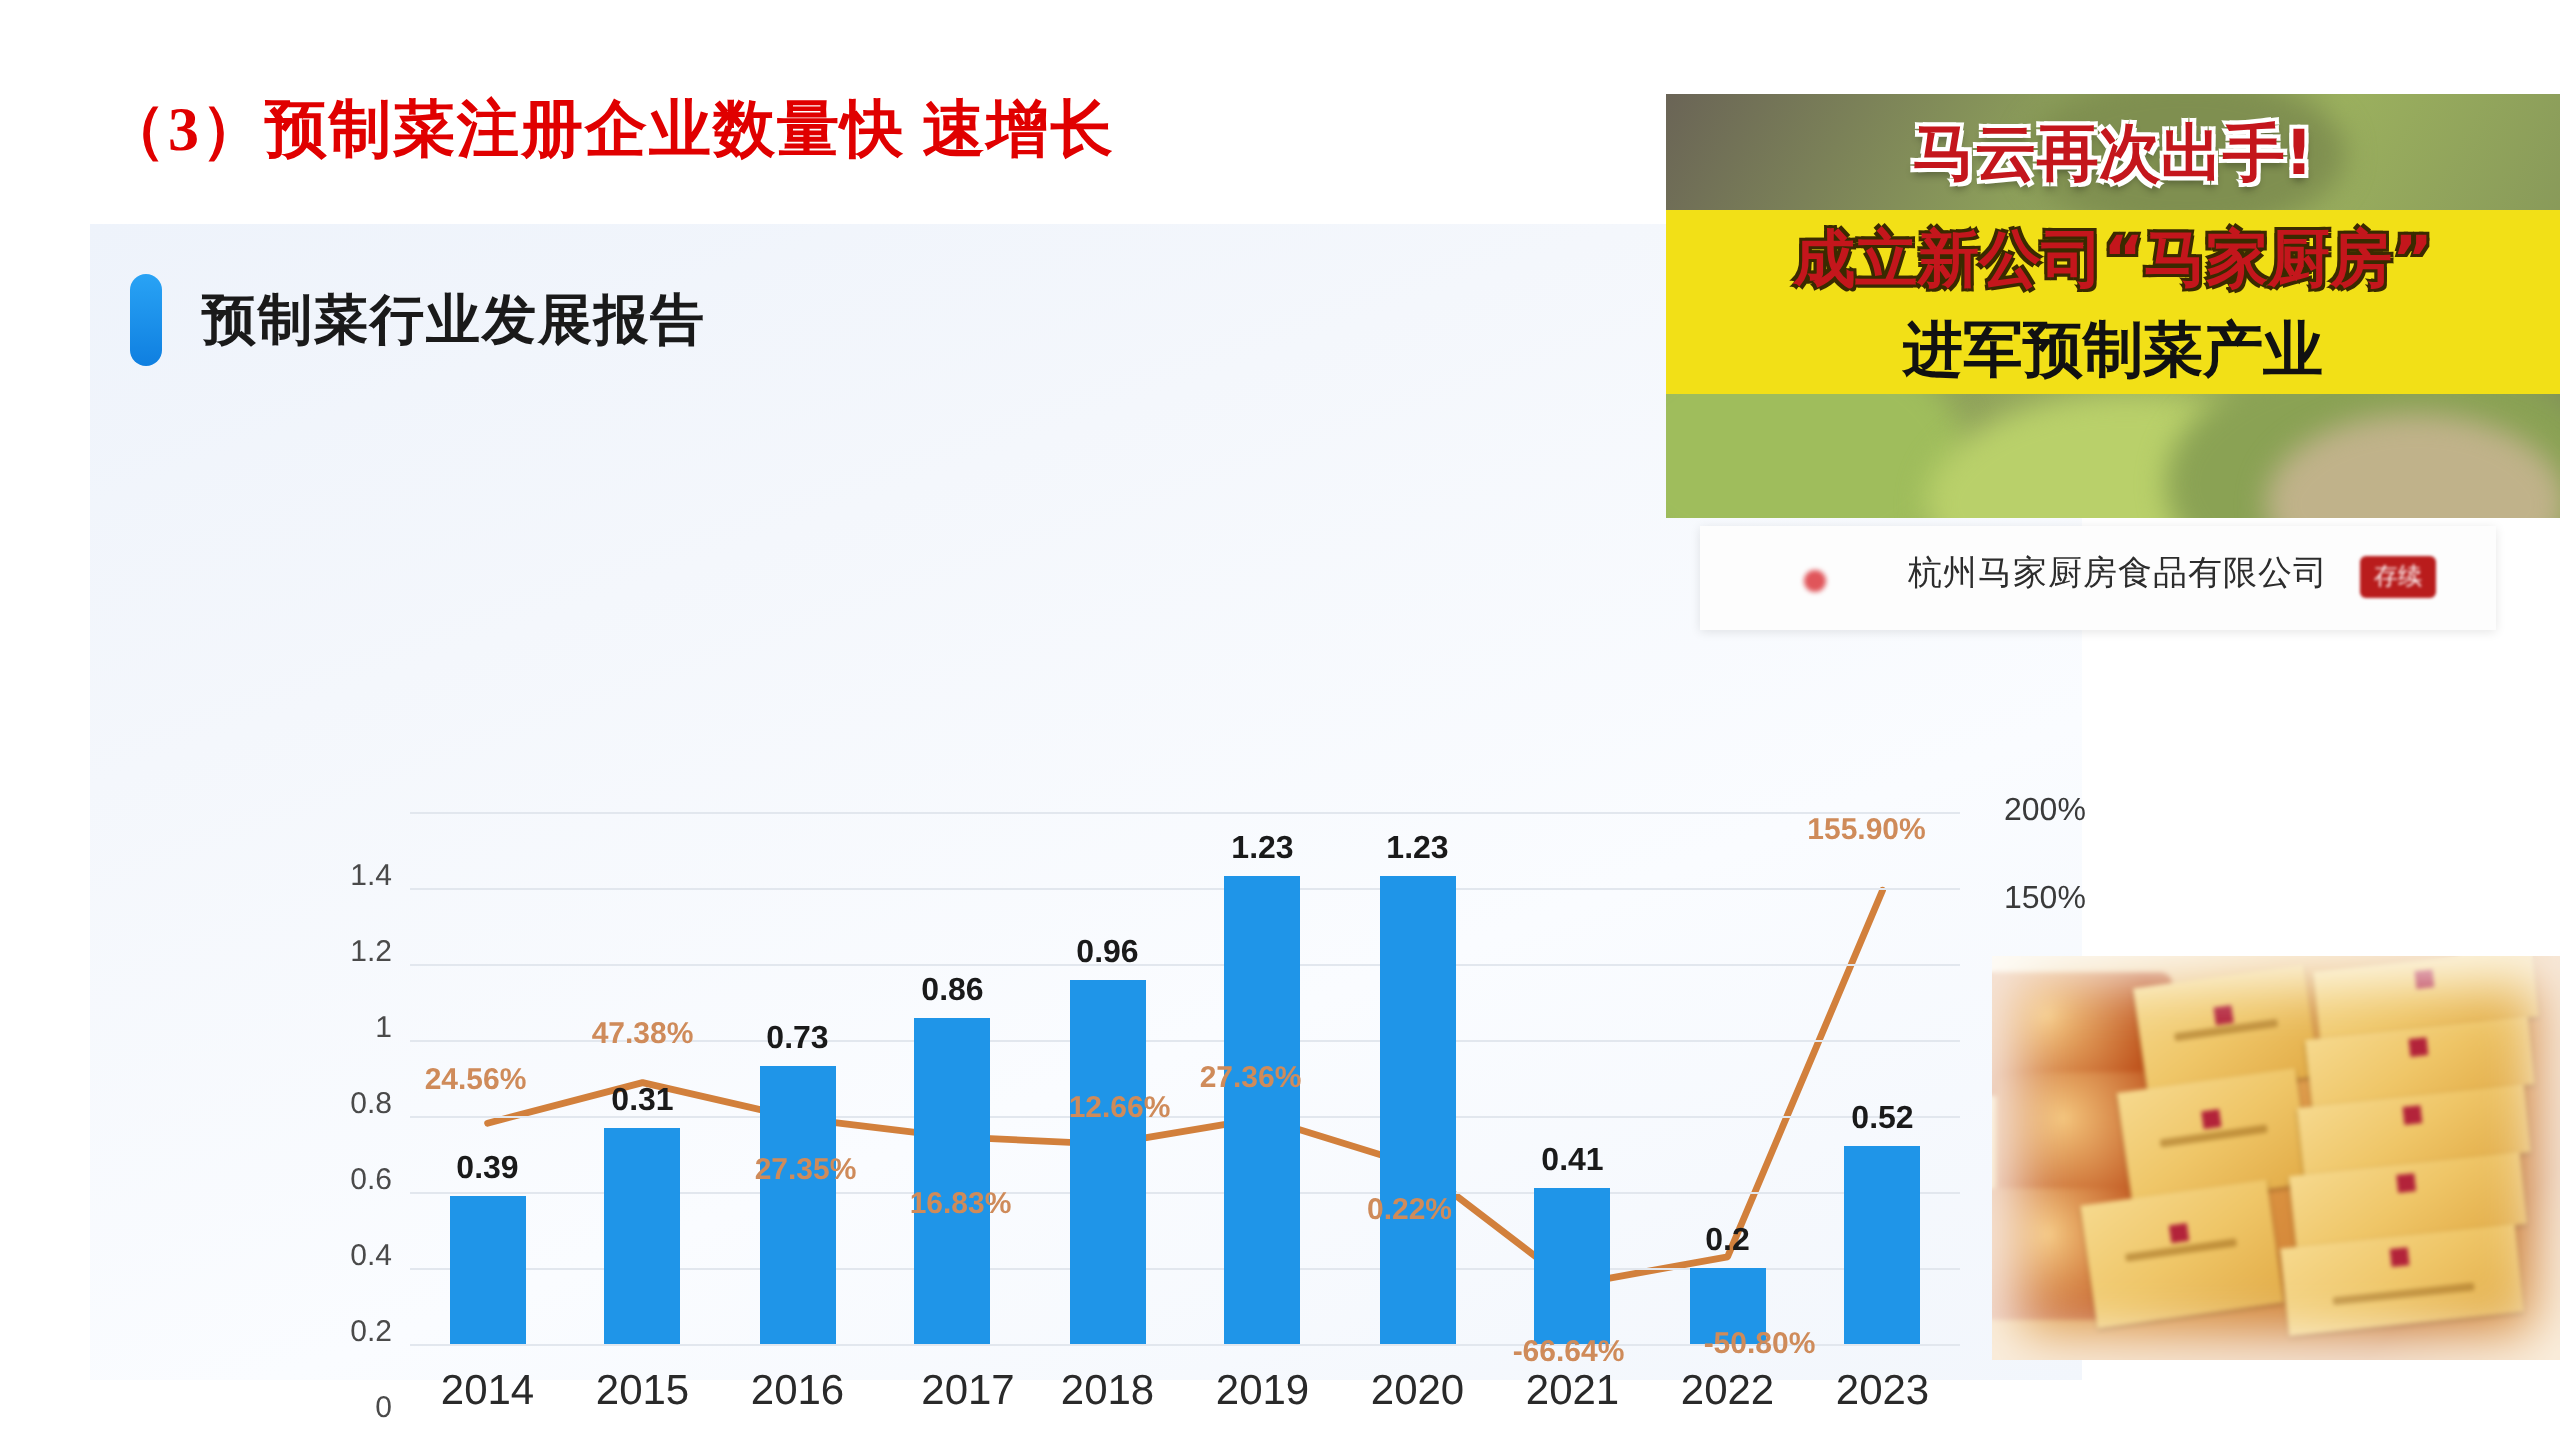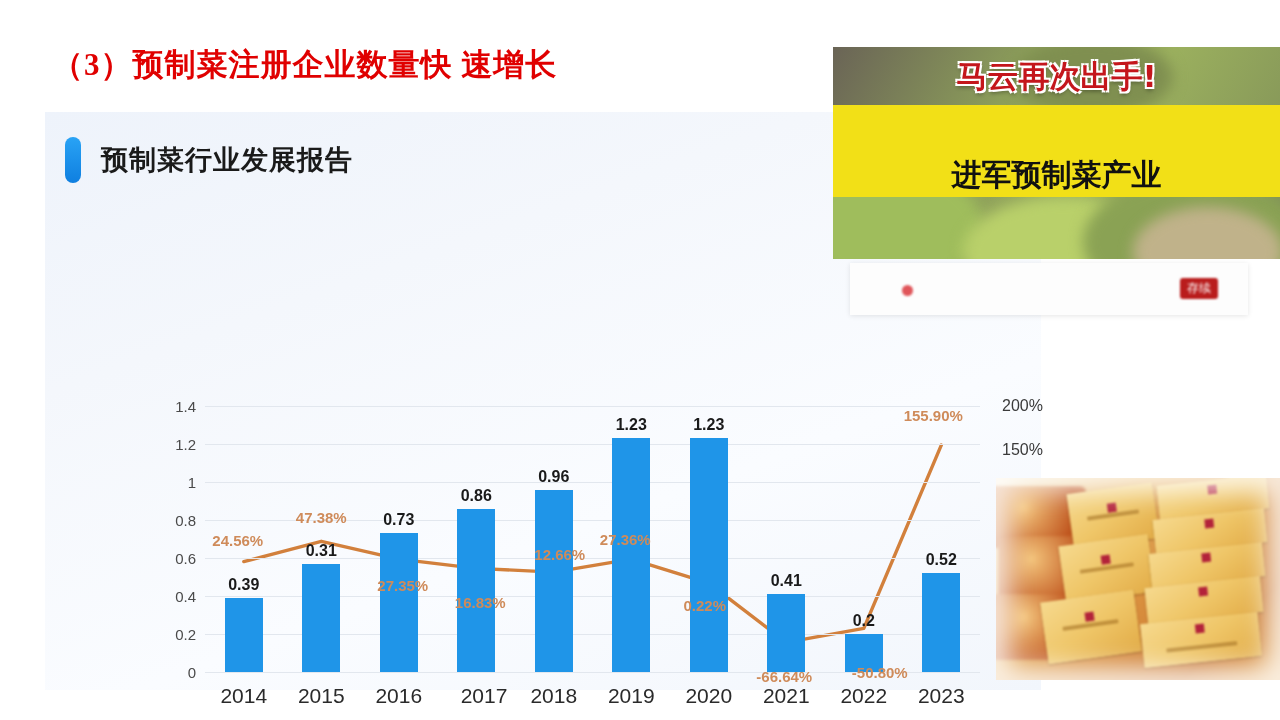--- a/index.html
+++ b/index.html
@@ -26,21 +26,21 @@
     background:linear-gradient(180deg,#29a3f5 0%,#0f7fe0 100%);}
   #panel-title{margin-left:20px;font-size:27px;font-weight:700;color:#1a1a1a;letter-spacing:1px;}
   
   #chart-title{position:absolute;left:0;right:0;top:218px;text-align:center;
     font-size:24px;font-weight:700;color:#161616;letter-spacing:.5px;}
   #chart-subtitle{position:absolute;left:0;right:0;top:252px;text-align:center;
     font-size:19px;font-weight:600;color:#161616;letter-spacing:.5px;}
   #plot{position:absolute;left:160px;top:294px;width:775px;height:266px;}
   .gridline{position:absolute;left:0;width:100%;height:1px;background:#e2e7ee;}
   .ytick-left{position:absolute;right:100%;margin-right:9px;transform:translateY(-50%);
-    font-size:15px;color:#4a4a4a;white-space:nowrap;}
+    font-size:15px;color:#4a4a4a;white-space:nowrap;margin-top:32px;}
   .ytick-right{position:absolute;left:100%;margin-left:22px;transform:translateY(-50%);
     font-size:16px;color:#3a3a3a;white-space:nowrap;}
   .bar{position:absolute;bottom:0;width:38px;background:#1f95e8;}
   .bar-label{position:absolute;transform:translate(-50%,-100%);
     font-size:16px;font-weight:700;color:#1a1a1a;white-space:nowrap;}
   .pct-label{position:absolute;transform:translate(-50%,-50%);
     font-size:15px;font-weight:600;color:#cf8b5a;white-space:nowrap;}
   .xtick{position:absolute;top:100%;margin-top:12px;transform:translateX(-50%);
     font-size:21px;color:#2a2a2a;white-space:nowrap;}
   #line-svg{position:absolute;left:0;top:0;width:100%;height:100%;overflow:visible;}
@@ -165,25 +165,27 @@
 </div>
 
 <div id="news-card">
   <div class="leaf" style="left:-30px;top:120px;width:180px;height:120px;background:#9fbd5c;"></div>
   <div class="leaf" style="left:130px;top:150px;width:200px;height:110px;background:#b9d06a;"></div>
   <div class="leaf" style="left:250px;top:130px;width:220px;height:130px;background:#8aa254;"></div>
   <div class="leaf" style="left:180px;top:-10px;width:160px;height:80px;background:#7f8f50;"></div>
   <div class="leaf" style="left:300px;top:160px;width:150px;height:90px;background:#c0b28a;"></div>
   <div id="news-band"></div>
   <div class="news-line" id="news-line1">马云再次出手!</div>
+  <div class="news-line" id="news-line2">成立新公司“马家厨房”</div>
   <div class="news-line" id="news-line3">进军预制菜产业</div>
 </div>
 
 <div id="company-card">
   <div id="company-dot"></div>
+  <div id="company-name">杭州马家厨房食品有限公司</div>
   <div id="company-badge">存续</div>
 </div>
 
 <div id="product-photo">
   <div class="food" style="left:-6px;top:8px;width:96px;height:62px;"></div>
   <div class="food" style="left:2px;top:58px;width:96px;height:66px;"></div>
   <div class="food" style="left:-4px;top:116px;width:92px;height:66px;"></div>
   <div class="box" style="left:74px;top:10px;width:86px;height:56px;transform:rotate(-8deg);">
     <span class="seal"></span>
       <span class="bt"></span>

